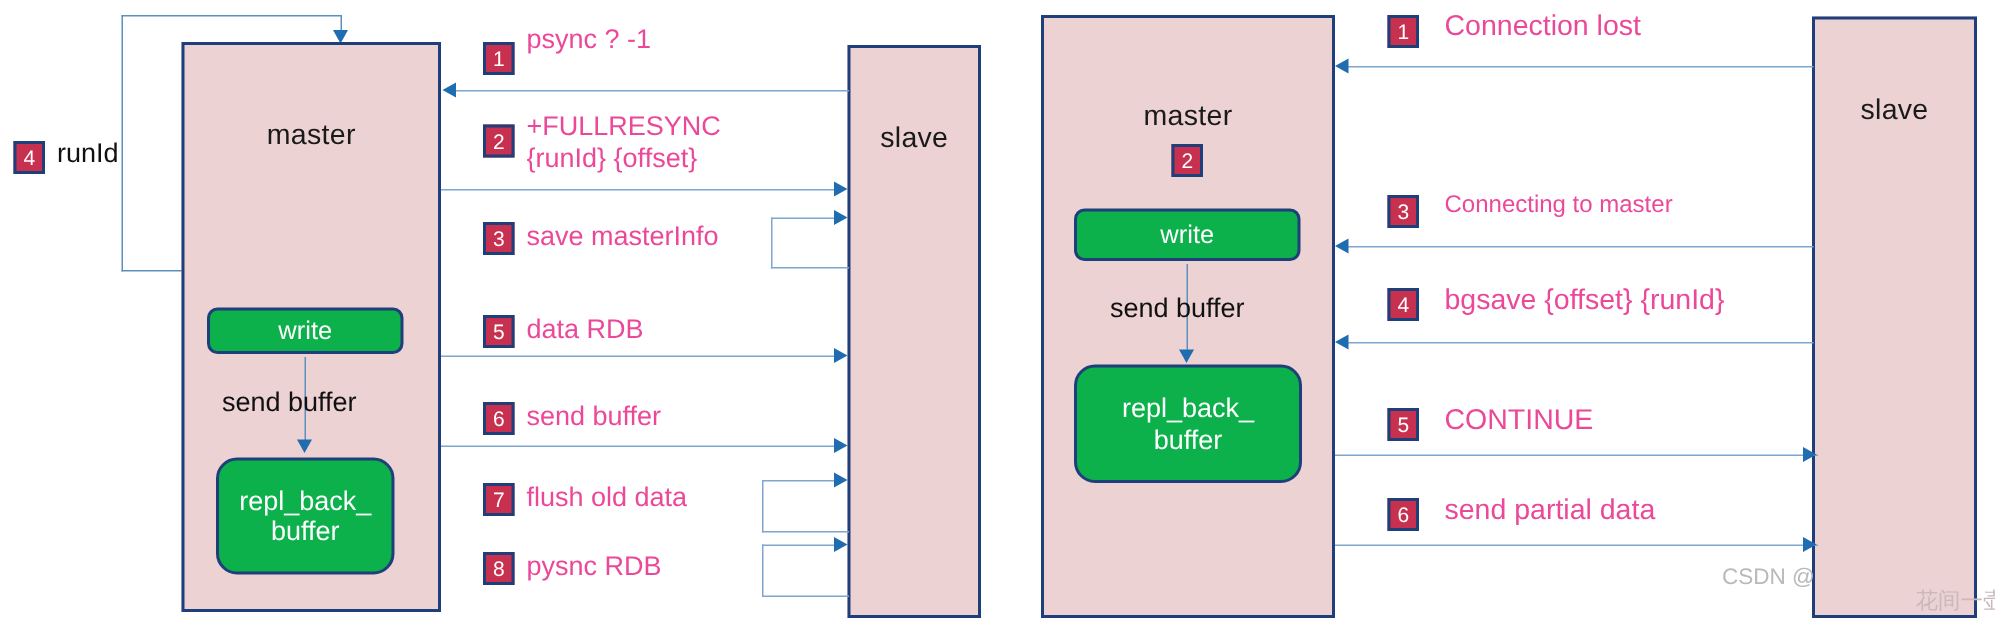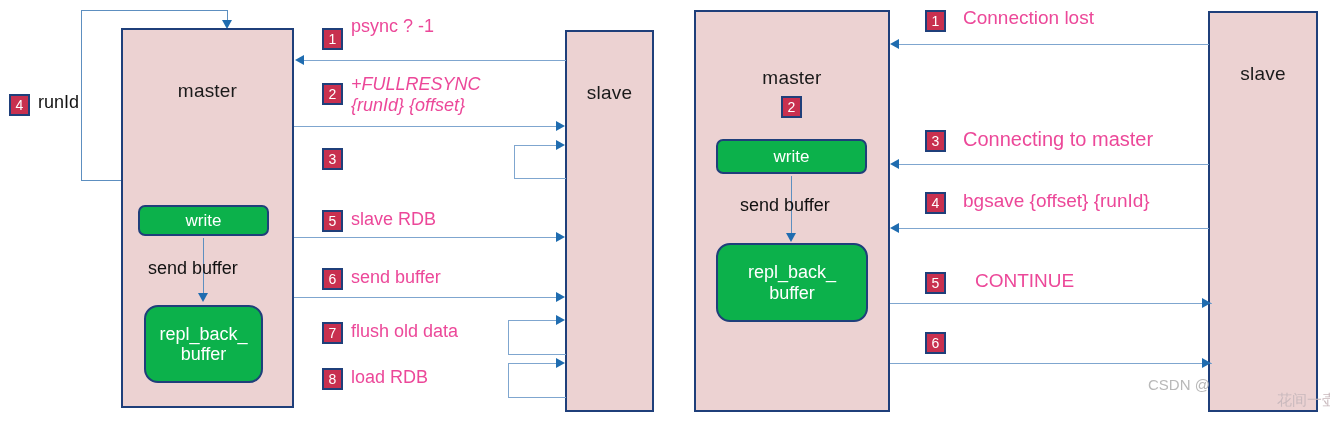--- a/index.html
+++ b/index.html
@@ -66,21 +66,21 @@
   }
 
   
   .caption {
     position: absolute;
     color: #ec4899;
     font-size: 18px;
     white-space: nowrap;
     line-height: 1.18;
   }
-  .caption.two-line { white-space: pre; font-style: italic; }
+  .caption.two-line { white-space: pre; }
 
   .inline-label {
     position: absolute;
     color: #111111;
     font-size: 18px;
     white-space: nowrap;
   }
 
   
   .hline, .vline {
@@ -158,44 +158,45 @@
   <div class="hline" style="left:302px; top:60px; width:264px;"></div>
   <div class="arrow-l" style="left:295px; top:55px;"></div>
 
   <div class="badge" style="left:322px; top:83px;">2</div>
   <div class="caption two-line" style="left:351px; top:74px;">+FULLRESYNC
 {runId} {offset}</div>
   <div class="hline" style="left:294px; top:126px; width:266px;"></div>
   <div class="arrow-r" style="left:556px; top:121px;"></div>
 
   <div class="badge" style="left:322px; top:148px;">3</div>
+  <div class="caption" style="left:351px; top:147px;">save masterInfo</div>
   <div class="hline" style="left:514px; top:145px; width:46px;"></div>
   <div class="vline" style="left:514px; top:145px; height:34px;"></div>
   <div class="hline" style="left:514px; top:178px; width:52px;"></div>
   <div class="arrow-r" style="left:556px; top:140px;"></div>
 
   <div class="badge" style="left:322px; top:210px;">5</div>
-  <div class="caption" style="left:351px; top:209px;">slave RDB</div>
+  <div class="caption" style="left:351px; top:209px;">data RDB</div>
   <div class="hline" style="left:294px; top:237px; width:266px;"></div>
   <div class="arrow-r" style="left:556px; top:232px;"></div>
 
   <div class="badge" style="left:322px; top:268px;">6</div>
   <div class="caption" style="left:351px; top:267px;">send buffer</div>
   <div class="hline" style="left:294px; top:297px; width:266px;"></div>
   <div class="arrow-r" style="left:556px; top:292px;"></div>
 
   <div class="badge" style="left:322px; top:322px;">7</div>
   <div class="caption" style="left:351px; top:321px;">flush old data</div>
   <div class="hline" style="left:508px; top:320px; width:52px;"></div>
   <div class="vline" style="left:508px; top:320px; height:35px;"></div>
   <div class="hline" style="left:508px; top:354px; width:58px;"></div>
   <div class="arrow-r" style="left:556px; top:315px;"></div>
 
   <div class="badge" style="left:322px; top:368px;">8</div>
-  <div class="caption" style="left:351px; top:367px;">load RDB</div>
+  <div class="caption" style="left:351px; top:367px;">pysnc RDB</div>
   <div class="hline" style="left:508px; top:363px; width:52px;"></div>
   <div class="vline" style="left:508px; top:363px; height:35px;"></div>
   <div class="hline" style="left:508px; top:397px; width:58px;"></div>
   <div class="arrow-r" style="left:556px; top:358px;"></div>
 
   <div class="node" style="left:694px; top:10px; width:196px; height:402px;">
     <div class="node-label" style="top:55px;">master</div>
   </div>
   <div class="badge" style="left:781px; top:96px;">2</div>
 
@@ -213,34 +214,35 @@
   <div class="node" style="left:1208px; top:11px; width:110px; height:401px;">
     <div class="node-label" style="top:50px;">slave</div>
   </div>
 
   <div class="badge" style="left:925px; top:10px;">1</div>
   <div class="caption" style="left:963px; top:7px; font-size:19px;">Connection lost</div>
   <div class="hline" style="left:897px; top:44px; width:312px;"></div>
   <div class="arrow-l" style="left:890px; top:39px;"></div>
 
   <div class="badge" style="left:925px; top:130px;">3</div>
-  <div class="caption" style="left:963px; top:128px; font-size:20px;">Connecting to master</div>
+  <div class="caption" style="left:963px; top:128px; font-size:16px;">Connecting to master</div>
   <div class="hline" style="left:897px; top:164px; width:312px;"></div>
   <div class="arrow-l" style="left:890px; top:159px;"></div>
 
   <div class="badge" style="left:925px; top:192px;">4</div>
   <div class="caption" style="left:963px; top:190px; font-size:19px;">bgsave {offset} {runId}</div>
   <div class="hline" style="left:897px; top:228px; width:312px;"></div>
   <div class="arrow-l" style="left:890px; top:223px;"></div>
 
   <div class="badge" style="left:925px; top:272px;">5</div>
-  <div class="caption" style="left:963px; top:270px; font-size:19px;margin-left:12px;">CONTINUE</div>
+  <div class="caption" style="left:963px; top:270px; font-size:19px;">CONTINUE</div>
   <div class="hline" style="left:890px; top:303px; width:322px;"></div>
   <div class="arrow-r" style="left:1202px; top:298px;"></div>
 
   <div class="badge" style="left:925px; top:332px;">6</div>
+  <div class="caption" style="left:963px; top:330px; font-size:19px;">send partial data</div>
   <div class="hline" style="left:890px; top:363px; width:322px;"></div>
   <div class="arrow-r" style="left:1202px; top:358px;"></div>
 
   <div class="watermark" style="left:1148px; top:376px;">CSDN @</div>
   <div class="watermark wm-cn" style="left:1251px; top:391px;margin-left:26px;">花间一壶酒</div>
 
 </div>
 
 </body></html>

